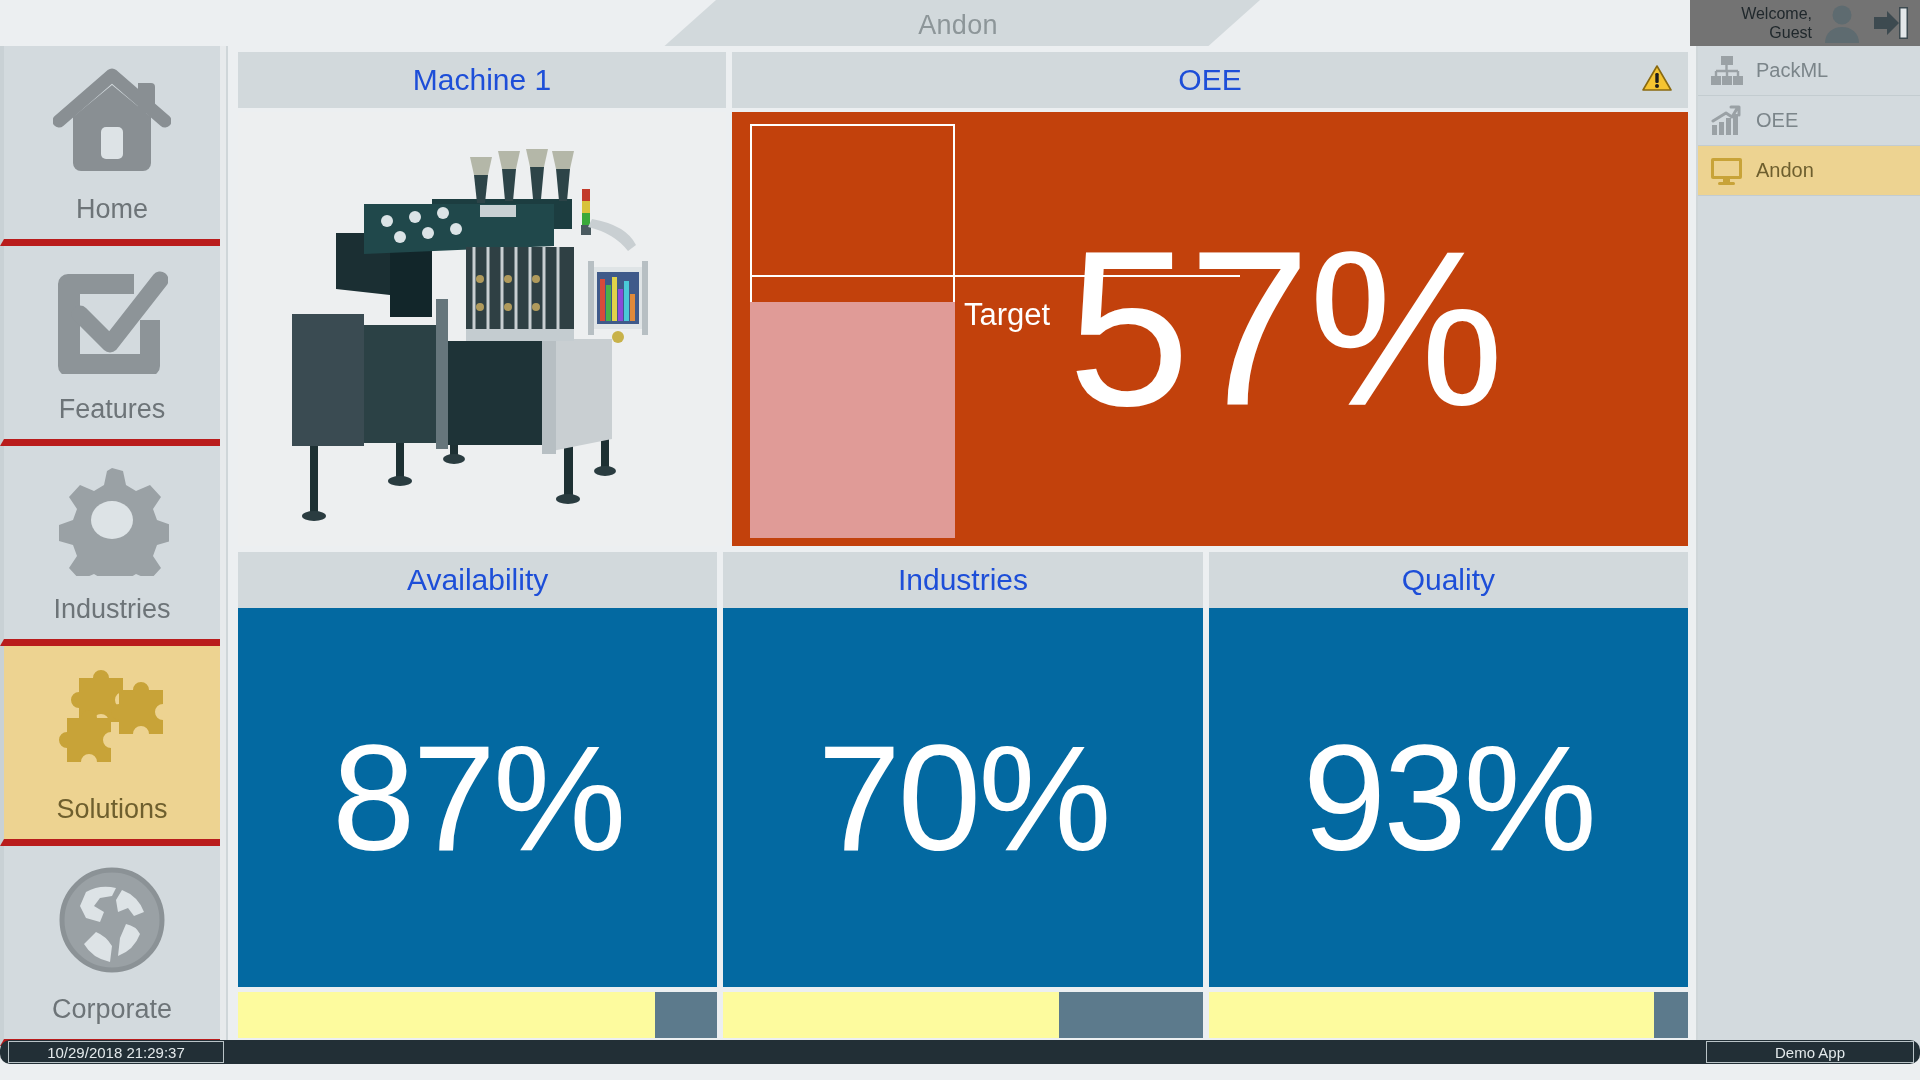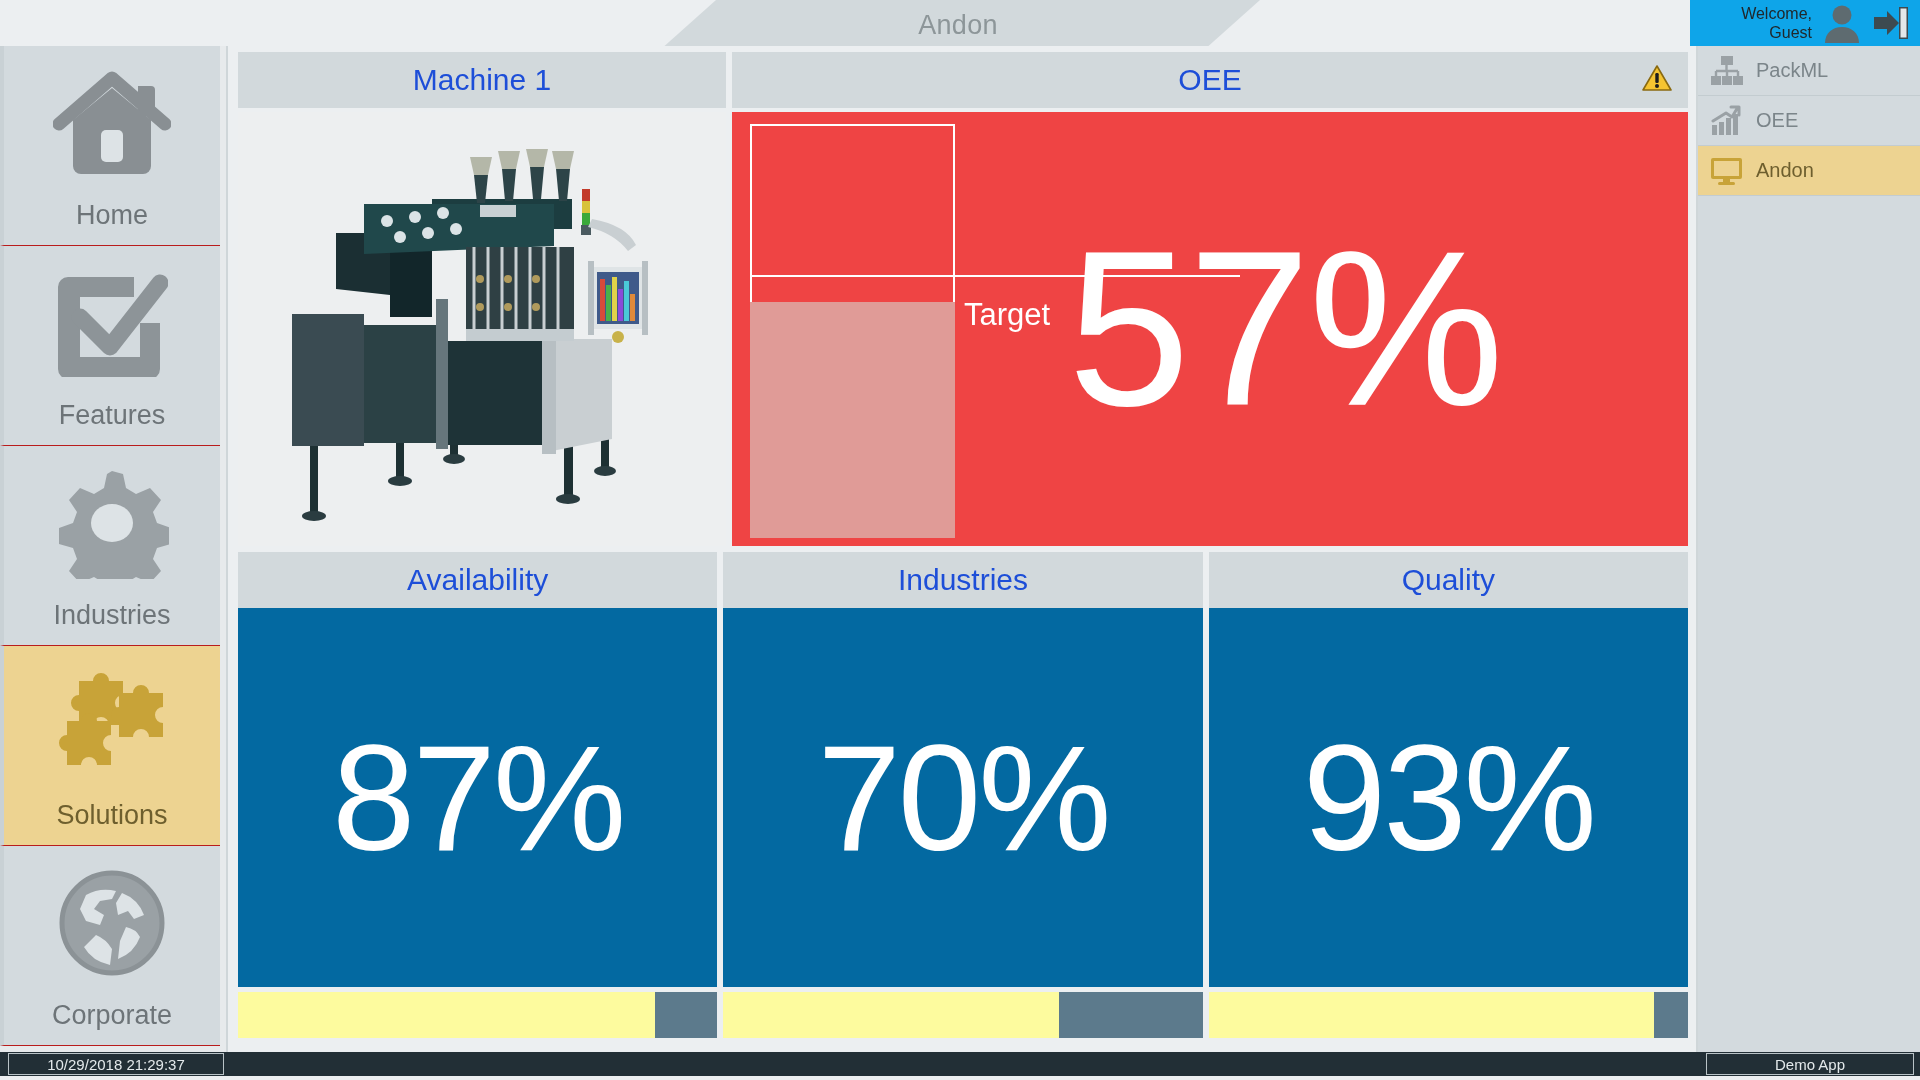--- a/index.html
+++ b/index.html
@@ -22,37 +22,37 @@
     clip-path: polygon(56px 0, 600px 0, 544px 50px, 0 50px);
     display: flex; align-items: center; justify-content: center;
   }
   .title-tab-text {
     font-size: 27px; color: #8d9699; letter-spacing: .3px;
     transform: translateX(-2px);
   }
   .welcome-wrap {
     position: absolute; right: 0; top: 0; height: 46px; width: 230px;
     display: flex; align-items: center; justify-content: flex-end;
-    gap: 9px; padding-right: 10px; background: #0ea5e9;
+    gap: 9px; padding-right: 10px; background: #737373;
   }
   .welcome-text {
     font-size: 16px; color: #20282c; line-height: 19px; text-align: right;
     width: 78px;
   }
   .user-icon svg, .logout-icon svg { display: block; }
 
   
   .sidebar {
     position: absolute; left: 0; top: 46px; width: 228px; height: 1010px;
     background: #e7eaec; border-right: 2px solid #cfd6d9;
   }
   .side-item {
     position: relative; width: 220px; height: 200px;
     background: #d3dade;
-    border-bottom: 1px solid #b91c1c;
+    border-bottom: 7px solid #b91c1c;
     border-left: 4px solid #c9d1d5;
     display: flex; flex-direction: column;
     align-items: center; justify-content: flex-end;
     padding-bottom: 6px;
   }
   .side-item.active { background: #edd391; border-left-color: #c9d1d5; }
   .side-icon { flex: 1; display: flex; align-items: center; justify-content: center; width: 100%; }
   .side-label {
     font-size: 27px; color: #6d7478; padding-bottom: 8px;
   }
@@ -81,21 +81,21 @@
   .machine-panel { width: 488px; }
   .machine-body {
     flex: 1; background: #edeff0; margin-top: 4px;
     display: flex; align-items: center; justify-content: center;
     overflow: hidden;
   }
 
   
   .oee-panel { flex: 1; }
   .oee-body {
-    flex: 1; margin-top: 4px; background: #ef4444;
+    flex: 1; margin-top: 4px; background: #c2410c;
     position: relative; display: flex; align-items: center;
   }
   .gauge-wrap { position: absolute; left: 18px; top: 12px; bottom: 8px; width: 205px; }
   .gauge-box {
     position: absolute; left: 0; top: 0; width: 100%; height: 100%;
   }
   .gauge-outline {
     position: absolute; left: 0; top: 0; width: 100%; bottom: 0;
     border: 2px solid #ffffff; border-bottom: none;
   }
@@ -139,22 +139,23 @@
     padding-left: 10px; background: #d3dade;
     border-bottom: 1px solid #c3ccd0;
   }
   .right-item.active { background: #edd391; }
   .right-label { font-size: 20px; color: #7b858a; }
   .right-item.active .right-label { color: #6e5f2e; }
   .right-icon { width: 38px; display: flex; align-items: center; justify-content: center; }
 
   
   .statusbar {
-    position: absolute; left: 0; bottom: 4px; width: 1920px; height: 24px;
+    position: absolute; left: 0; bottom: 16px; width: 1920px; height: 24px;
     background: #222f36;
+    border-radius: 10px;
   }
   .status-clock {
     position: absolute; left: 8px; top: 1px; height: 22px; width: 216px;
     border: 1px solid #b9c3c7; color: #e3e9eb; font-size: 15px;
     display: flex; align-items: center; justify-content: center;
   }
   .status-app {
     position: absolute; right: 6px; top: 1px; height: 22px; width: 208px;
     border: 1px solid #b9c3c7; color: #e3e9eb; font-size: 15px;
     display: flex; align-items: center; justify-content: center;

